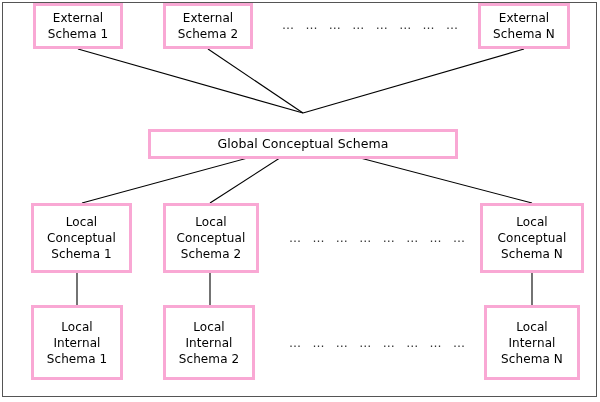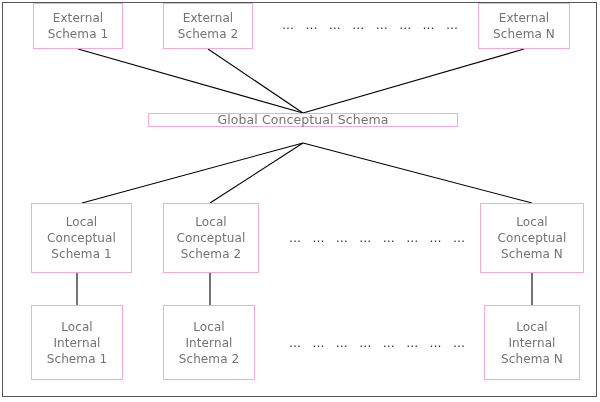--- a/index.html
+++ b/index.html
@@ -29,27 +29,27 @@
   #connectors {
     position: absolute;
     left: 0;
     top: 0;
     width: 600px;
     height: 402px;
   }
   .node {
     position: absolute;
     box-sizing: border-box;
-    border: 1px solid #f9a8d4;
+    border: 3px solid #f9a8d4;
     background: #ffffff;
     display: flex;
     align-items: center;
     justify-content: center;
     text-align: center;
-    color: #737373;
+    color: #000000;
     font-size: 12px;
     line-height: 16px;
     letter-spacing: 0.1px;
   }
   .node .lbl {
     display: block;
     white-space: pre-line;
   }
   .gcs {
     font-size: 12.5px;
@@ -98,21 +98,21 @@
 Schema 2</span>
   </div>
 
   <div class="dots" style="left:262px; top:18px; width:216px;">…   …   …   …   …   …   …   …</div>
 
   <div class="node" style="left:478px; top:3px; width:92px; height:46px;">
     <span class="lbl">External
 Schema N</span>
   </div>
 
-  <div class="node gcs" style="left:148px; top:113px; width:310px; height:14px;align-items:center;">
+  <div class="node gcs" style="left:148px; top:129px; width:310px; height:30px;align-items:center;">
     <span class="lbl">Global Conceptual Schema</span>
   </div>
 
   <div class="node" style="left:31px; top:203px; width:101px; height:70px;">
     <span class="lbl">Local
 Conceptual
 Schema 1</span>
   </div>
 
   <div class="node" style="left:163px; top:203px; width:96px; height:70px;">

